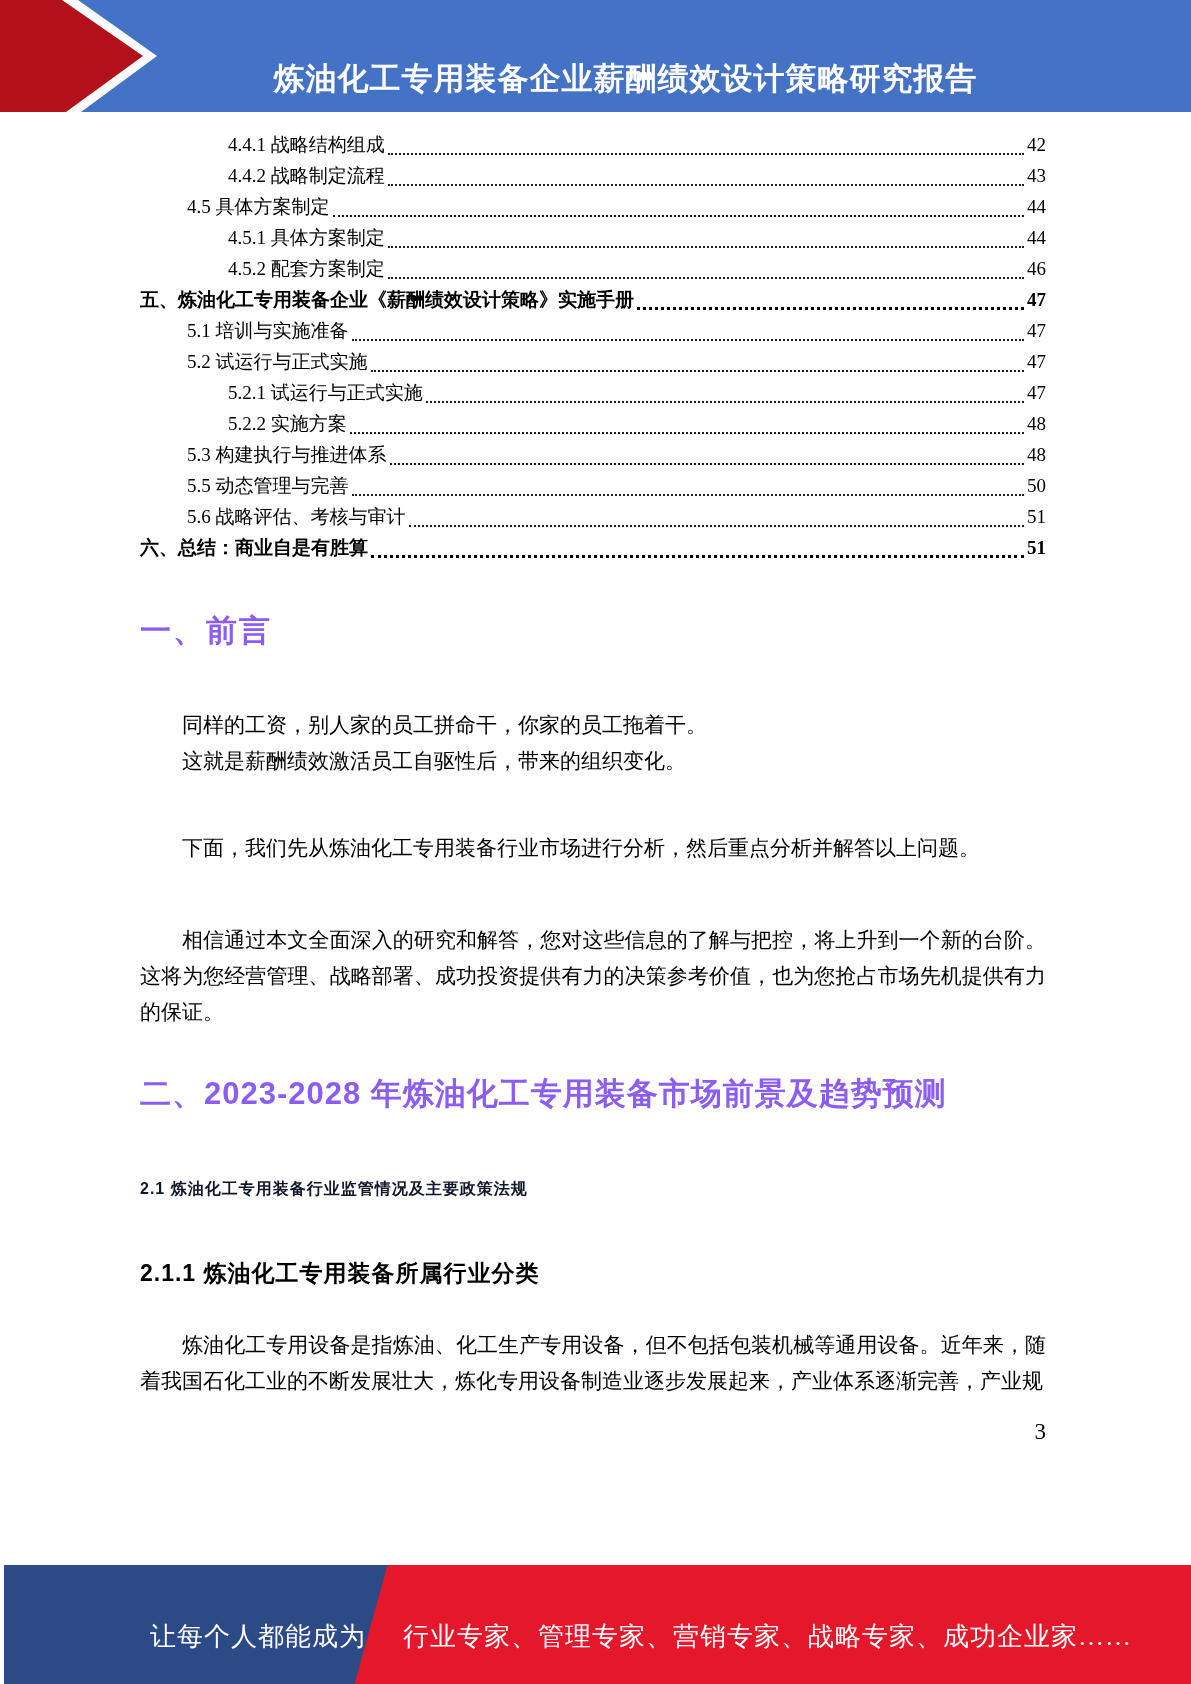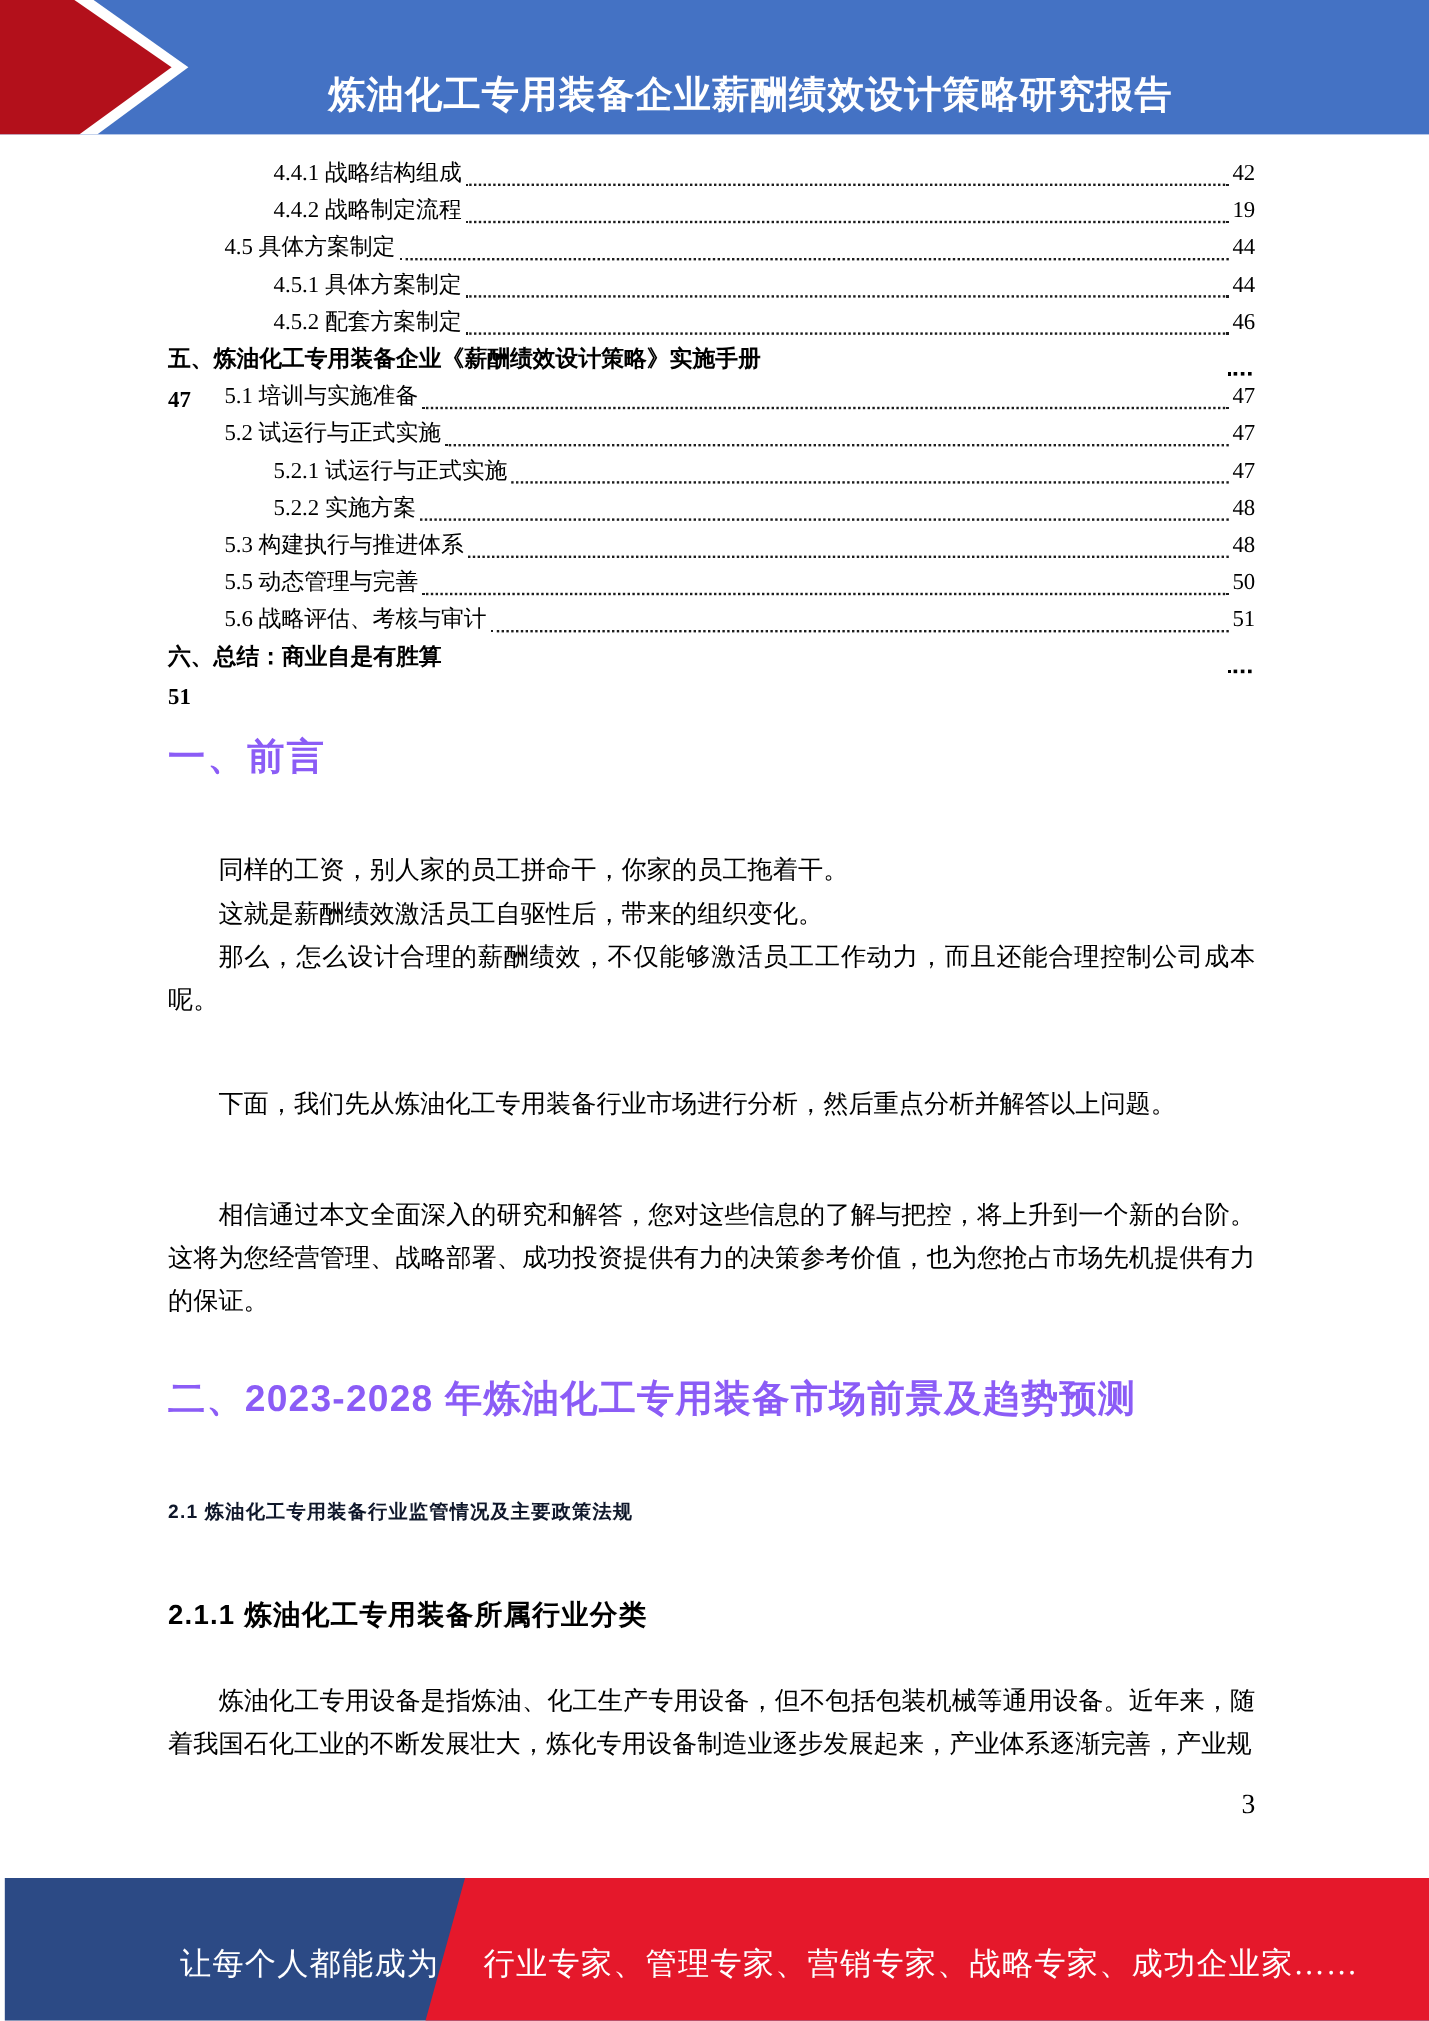--- a/index.html
+++ b/index.html
@@ -46,21 +46,21 @@
   }
 
   .toc { margin-top: 17px; }
   .toc-row {
     display: flex; align-items: baseline;
     height: 31px; line-height: 31px;
     font-size: 19px; white-space: nowrap;
   }
   .toc-row.lvl2 { padding-left: 47px; }
   .toc-row.lvl3 { padding-left: 88px; }
-  .toc-row.bold { font-weight: bold; flex-direction: column; }
+  .toc-row.bold { font-weight: bold; }
   .toc-label { white-space: nowrap; }
   .toc-dots {
     flex: 1 1 auto;
     margin: 0 3px;
     border-bottom: 2px dotted #1c1c1c;
     transform: translateY(-5px);
     align-self: flex-end;
     min-width: 20px;
   }
   .toc-row.bold .toc-dots { border-bottom: 3px dotted #000; }
@@ -147,21 +147,21 @@
 
         <div class="toc-row lvl3">
           <span class="toc-label">4.4.1 战略结构组成</span>
           <span class="toc-dots"></span>
           <span class="toc-page">42</span>
         </div>
 
         <div class="toc-row lvl3">
           <span class="toc-label">4.4.2 战略制定流程</span>
           <span class="toc-dots"></span>
-          <span class="toc-page">19</span>
+          <span class="toc-page">43</span>
         </div>
 
         <div class="toc-row lvl2">
           <span class="toc-label">4.5 具体方案制定</span>
           <span class="toc-dots"></span>
           <span class="toc-page">44</span>
         </div>
 
         <div class="toc-row lvl3">
           <span class="toc-label">4.5.1 具体方案制定</span>
@@ -228,21 +228,20 @@
           <span class="toc-label">六、总结：商业自是有胜算</span>
           <span class="toc-dots"></span>
           <span class="toc-page">51</span>
         </div>
       </nav>
 
     <h2 class="h-chapter h-preface">一、前言</h2>
 
     <p class="body-p mt-first">同样的工资，别人家的员工拼命干，你家的员工拖着干。</p>
     <p class="body-p">这就是薪酬绩效激活员工自驱性后，带来的组织变化。</p>
-    <p class="body-p">那么，怎么设计合理的薪酬绩效，不仅能够激活员工工作动力，而且还能合理控制公司成本呢。</p>
     <p class="body-p mt-block1">下面，我们先从炼油化工专用装备行业市场进行分析，然后重点分析并解答以上问题。</p>
     <p class="body-p mt-block2">相信通过本文全面深入的研究和解答，您对这些信息的了解与把控，将上升到一个新的台阶。这将为您经营管理、战略部署、成功投资提供有力的决策参考价值，也为您抢占市场先机提供有力的保证。</p>
 
     <h2 class="h-chapter h-market">二、2023-2028 年炼油化工专用装备市场前景及趋势预测</h2>
 
     <h3 class="h-sec">2.1 炼油化工专用装备行业监管情况及主要政策法规</h3>
 
     <h4 class="h-subsec">2.1.1 炼油化工专用装备所属行业分类</h4>
 
     <p class="body-p mt-block3">炼油化工专用设备是指炼油、化工生产专用设备，但不包括包装机械等通用设备。近年来，随着我国石化工业的不断发展壮大，炼化专用设备制造业逐步发展起来，产业体系逐渐完善，产业规</p>

